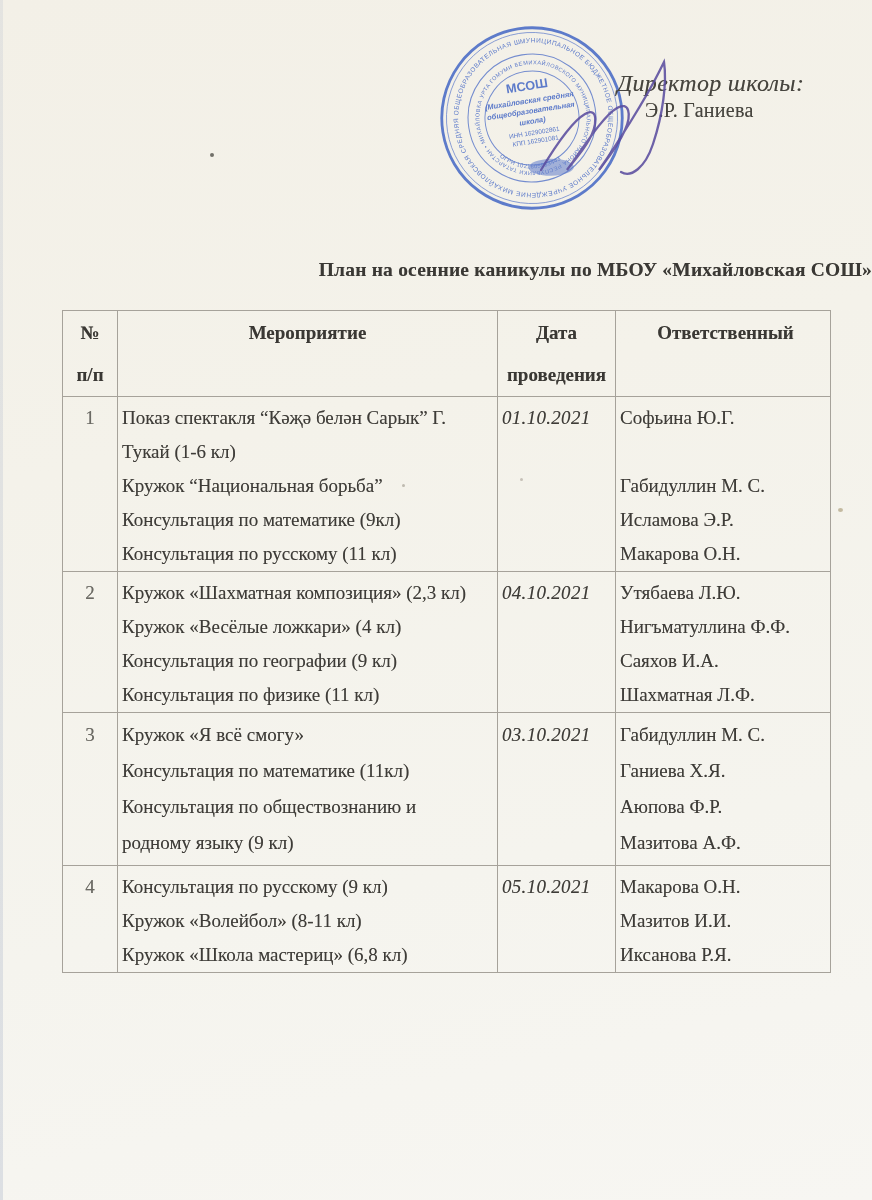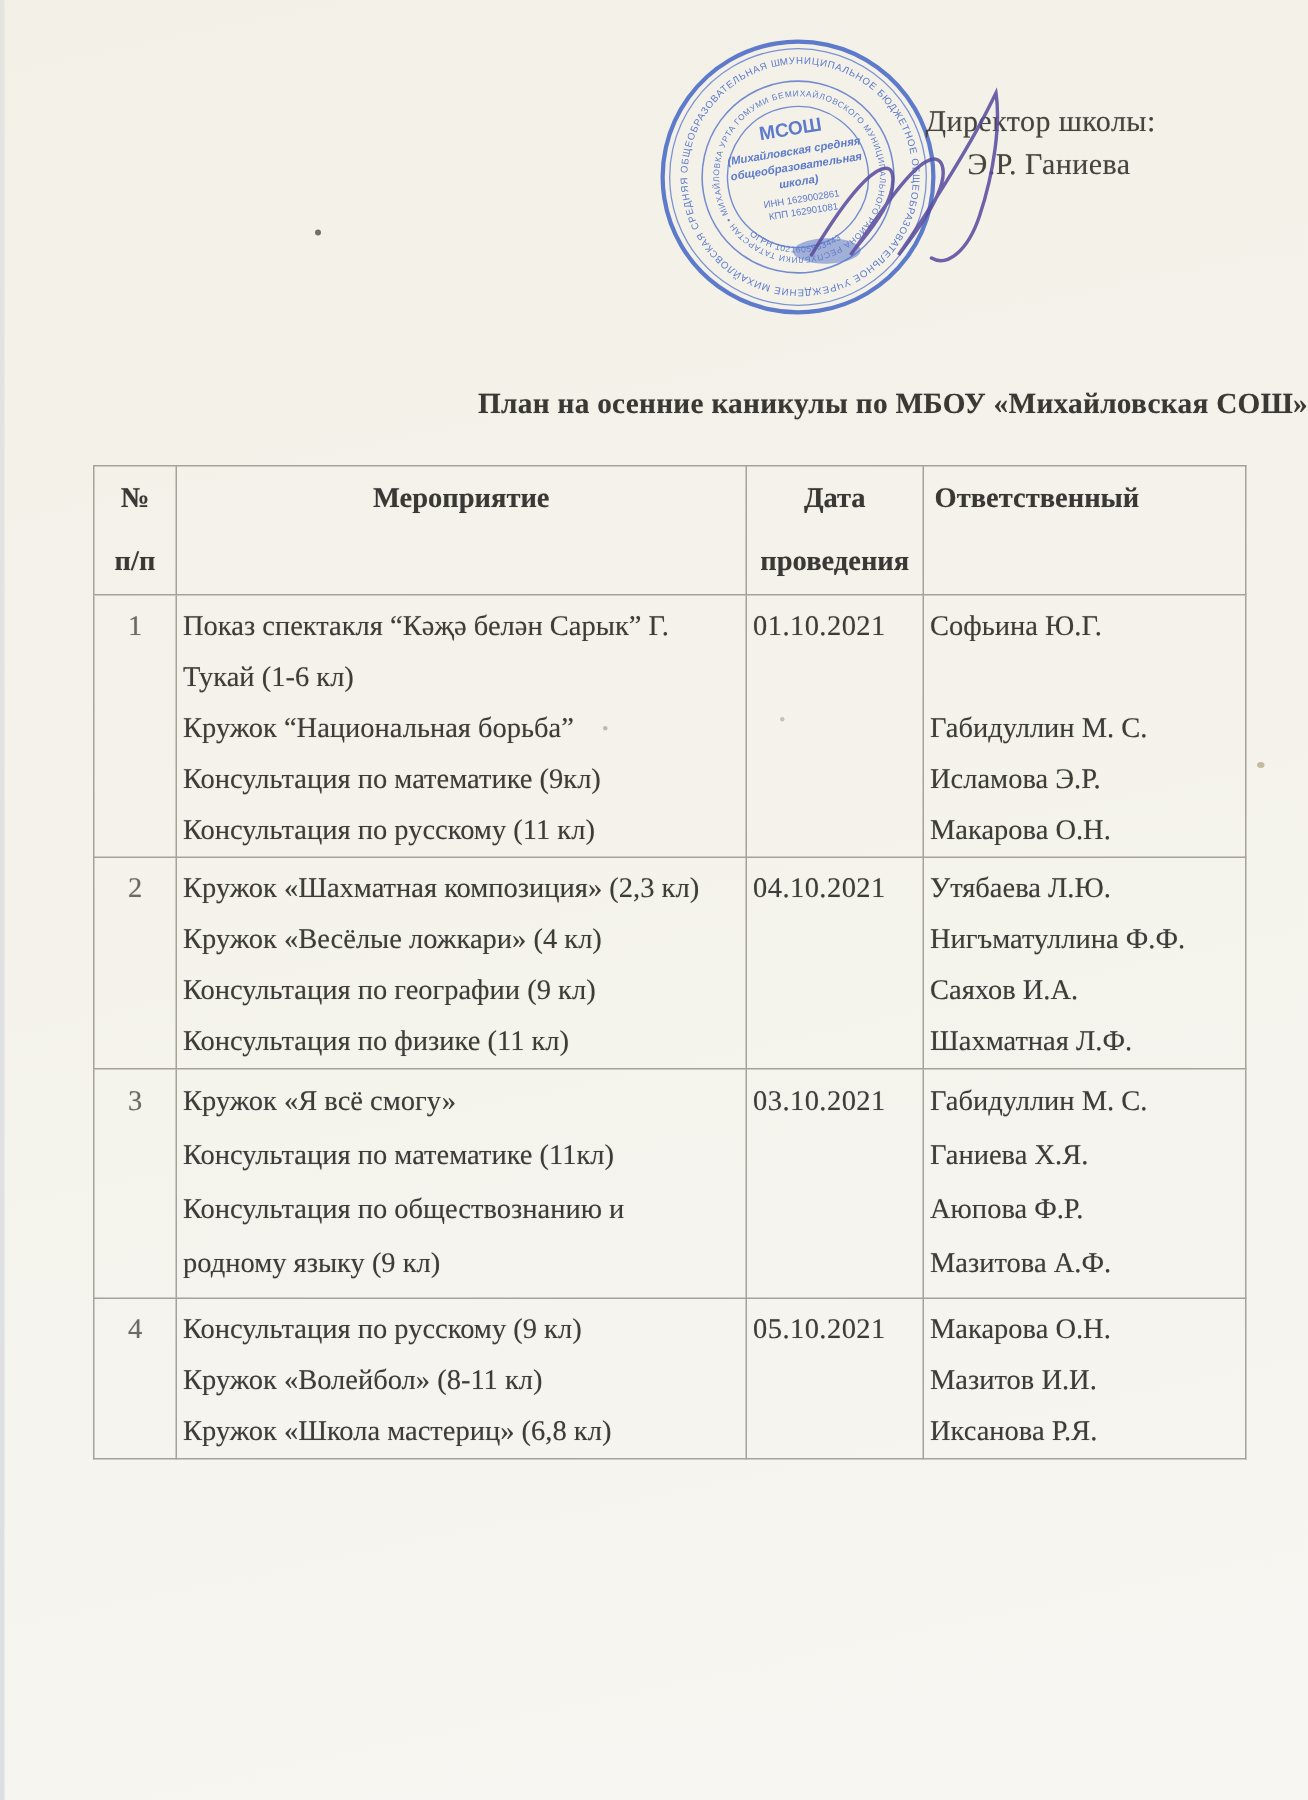--- a/index.html
+++ b/index.html
@@ -12,48 +12,48 @@
   .page{
     position:absolute;left:0;top:0;width:872px;height:1200px;overflow:hidden;
     background:linear-gradient(168deg,#f3f0e7 0%,#f4f2ea 35%,#f5f4ee 70%,#f7f6f2 100%);
   }
   .left-scan-edge{position:absolute;left:0;top:0;width:3px;height:100%;
     background:linear-gradient(180deg,rgba(160,172,196,.18),rgba(160,172,196,.30));}
   
   .stamp{position:absolute;left:438px;top:24px;width:188px;height:188px;opacity:.92;}
   .stamp svg{width:100%;height:100%;}
   
-  .director-label{position:absolute;left:617px;top:70px;font-size:20px;color:#46443e;letter-spacing:.3px;}
+  .director-label{position:absolute;left:617px;top:70px;font-size:24px;color:#46443e;letter-spacing:.3px;font-style:italic;}
   .director-name{position:absolute;left:645px;top:99px;font-size:20px;color:#46443e;letter-spacing:.3px;}
   .signature{position:absolute;left:533px;top:52px;width:210px;height:145px;}
   
   .doc-title{
     position:absolute;left:0;top:259px;width:872px;text-align:right;
     font-size:19.5px;font-weight:bold;color:#3a3834;letter-spacing:.2px;margin:0;
   }
   
   table.plan{
     position:absolute;left:62px;top:310px;width:768px;
     border-collapse:collapse;table-layout:fixed;
     color:#3e3c38;
   }
   table.plan,table.plan th,table.plan td{border:1px solid #a6a29a;}
   table.plan th{
     font-size:19px;font-weight:bold;vertical-align:top;
     line-height:42px;padding:1px 2px 0 2px;text-align:center;
     white-space:pre-line;color:#3a3834;
   }
-  table.plan th.h-resp{text-align:left;padding-left:7px;}
+  table.plan th.h-resp{text-align:center;padding-left:7px;}
   table.plan td{
     vertical-align:top;font-size:19px;line-height:34px;
     padding:4px 4px 0 4px;white-space:pre-line;overflow:hidden;
   }
   td.num{ text-align:center;font-size:18px;color:#6b6a64;padding-top:6px;}
   td.events{padding-left:10px;}
-  td.date{font-size:18.5px;padding-left:6px;letter-spacing:.3px;}
+  td.date{font-size:18.5px;padding-left:6px;letter-spacing:.3px;font-style:italic;}
   td.resp{font-size:18.5px;padding-left:8px;}
   tr.r3 td{line-height:36px;}
   
   .doc-title,.plan,.director-label,.director-name{text-shadow:0 0 .6px rgba(80,78,72,.45);}
   
   .speck{position:absolute;border-radius:50%;}
   .speck.s1{left:210px;top:153px;width:4px;height:4px;background:#45443f;opacity:.75;}
   .speck.s2{left:838px;top:508px;width:5px;height:4px;background:#9b8a63;opacity:.55;}
   .speck.s3{left:402px;top:484px;width:3px;height:3px;background:#8a8276;opacity:.5;}
   .speck.s4{left:520px;top:478px;width:3px;height:3px;background:#8f867a;opacity:.45;}

